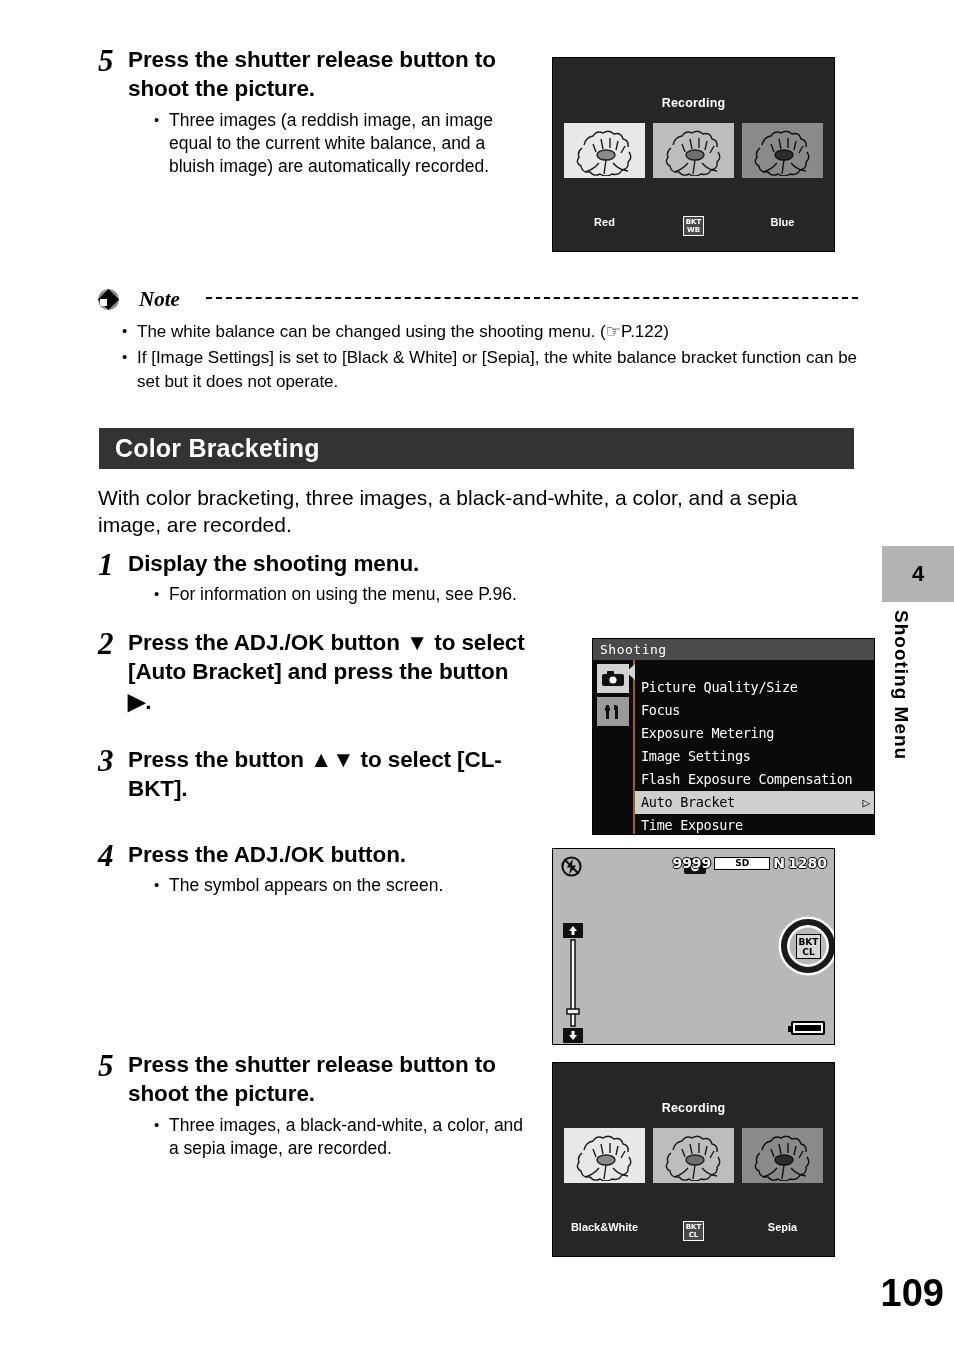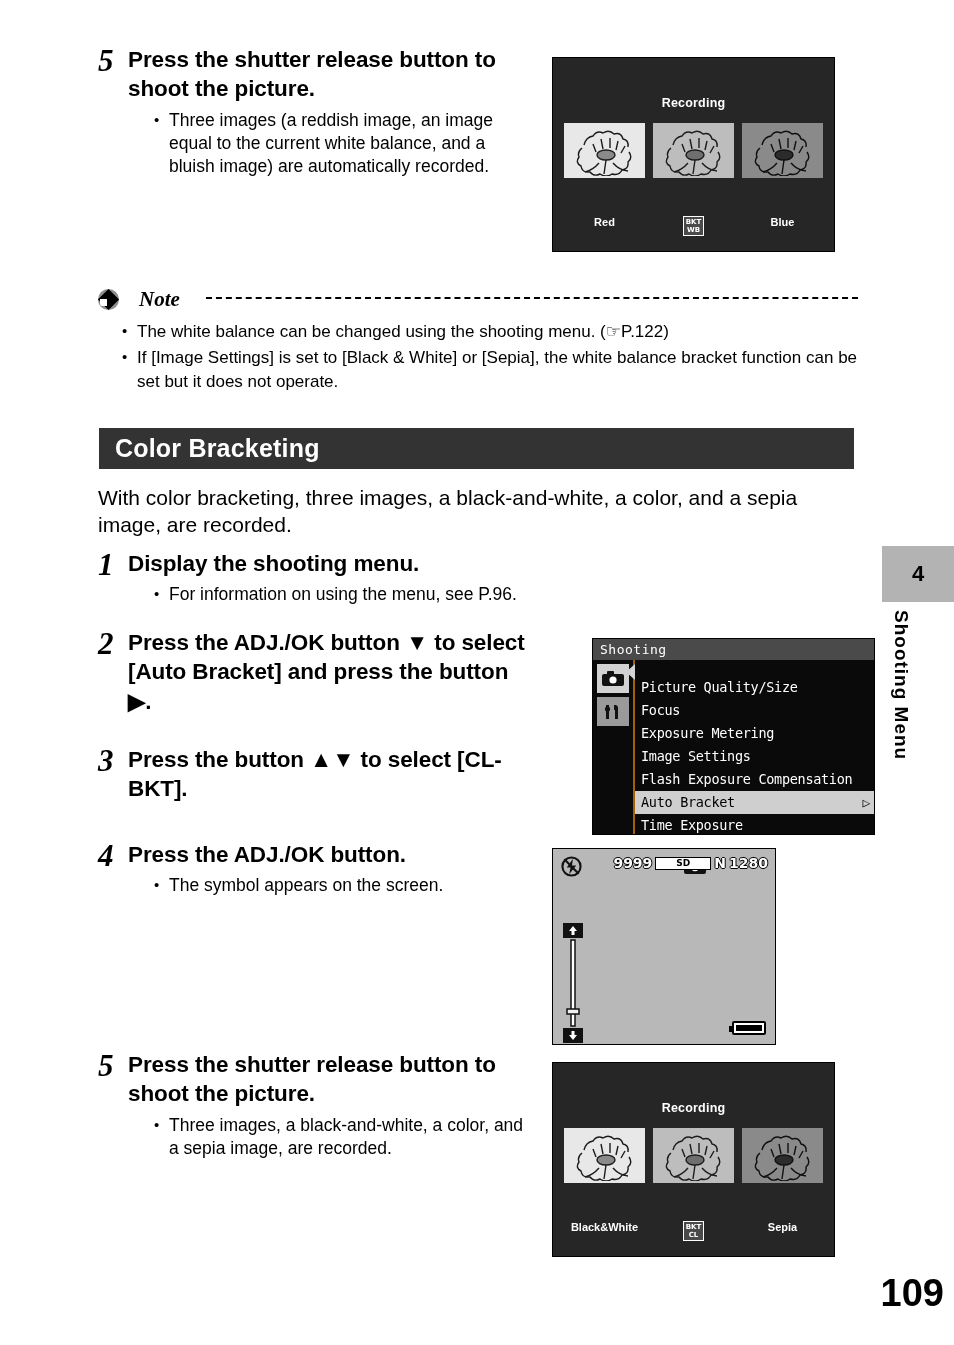--- a/index.html
+++ b/index.html
@@ -320,21 +320,21 @@
     border-top: 8px solid transparent;
     border-bottom: 8px solid transparent;
     border-right: 9px solid #d2d2d2;
   }
 
   
   .lcd-screen {
     position: absolute;
     left: 552px;
     top: 848px;
-    width: 224px;
+    width: 283px;
     height: 197px;
     background: #b8b8b8;
     border: 1px solid #000;
     box-sizing: border-box;
     overflow: hidden;
   }
   .lcd-flash {
     position: absolute; left: 8px; top: 7px;
     width: 21px; height: 21px;
   }

